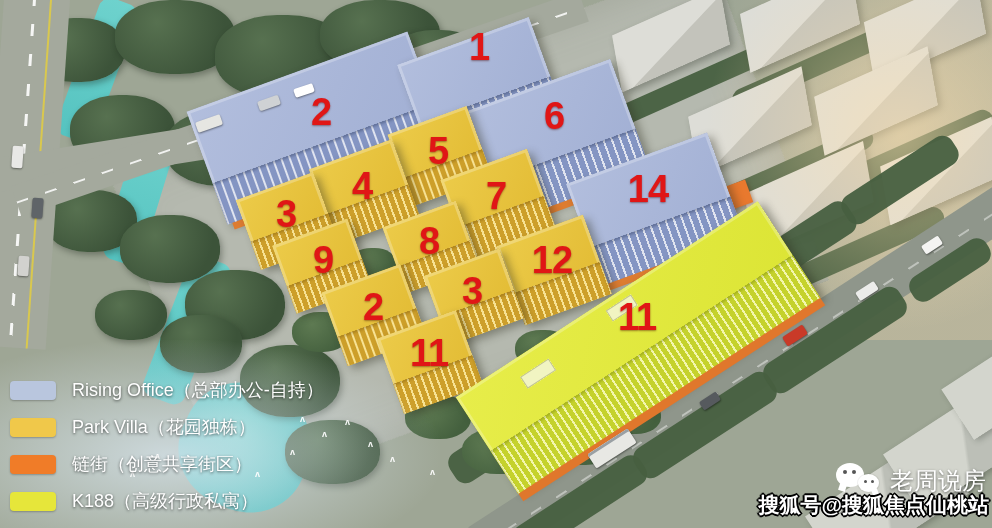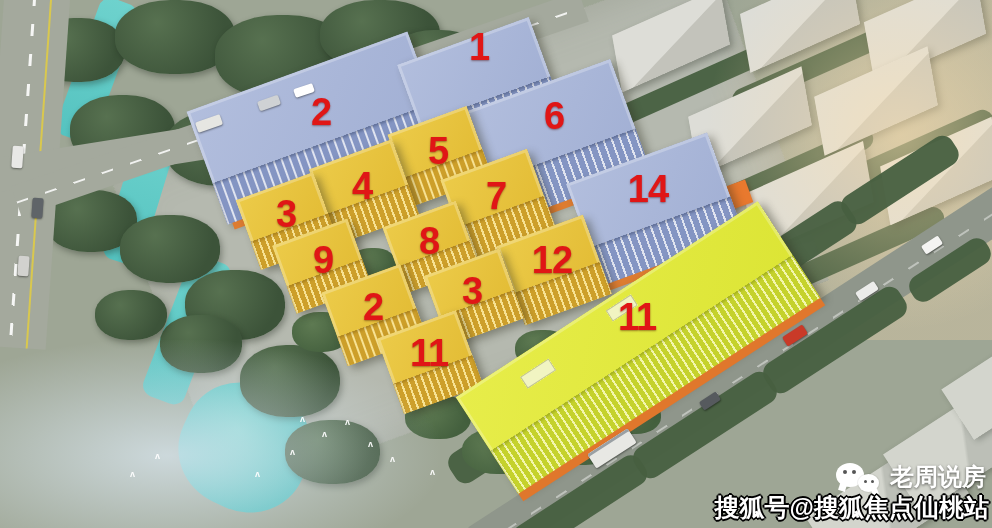--- a/index.html
+++ b/index.html
@@ -51,32 +51,32 @@
   
   .car{border-radius:2px;box-shadow:0 1px 2px rgba(0,0,0,.45);}
   .bus{border-radius:2px;box-shadow:inset 0 3px 0 #9aa0a4,0 1px 2px rgba(0,0,0,.45);}
   .bird{position:absolute;color:#fff;font-size:9px;font-weight:bold;transform:rotate(180deg);opacity:.95;}
   
   .legend{position:absolute;left:10px;top:380px;}
   .lrow{display:flex;align-items:center;gap:16px;margin-bottom:17px;height:20px;}
   .swatch{width:46px;height:19px;border-radius:4px;flex:0 0 auto;box-shadow:0 1px 2px rgba(0,0,0,.25);}
   .llabel{color:#fff;font-size:18px;white-space:nowrap;text-shadow:0 1px 3px rgba(0,0,0,.65);}
   
-  .wm-wc{position:absolute;right:6px;top:461px;display:flex;align-items:flex-start;gap:8px;font-weight:bold;}
+  .wm-wc{position:absolute;right:6px;top:461px;display:flex;align-items:flex-end;gap:8px;}
   .wc-name{color:#fff;font-size:24px;text-shadow:0 1px 3px rgba(0,0,0,.6);}
   .wc-icon{position:relative;width:46px;height:36px;flex:0 0 auto;}
   .wc-big{position:absolute;left:0;top:2px;width:28px;height:24px;background:#fff;border-radius:50%;}
   .wc-big::before,.wc-big::after{content:"";position:absolute;top:7px;width:4px;height:4px;border-radius:50%;background:#555;}
   .wc-big::before{left:7px;} .wc-big::after{left:16px;}
   .wc-tail1{position:absolute;left:3px;top:23px;width:7px;height:7px;background:#fff;transform:rotate(18deg);}
   .wc-small{position:absolute;left:22px;top:13px;width:21px;height:18px;background:#fff;border-radius:50%;box-shadow:0 0 0 1px rgba(0,0,0,.06);}
   .wc-small::before,.wc-small::after{content:"";position:absolute;top:6px;width:3px;height:3px;border-radius:50%;background:#555;}
   .wc-small::before{left:6px;} .wc-small::after{left:13px;}
   .wc-tail2{position:absolute;left:36px;top:28px;width:6px;height:6px;background:#fff;transform:rotate(-20deg);}
-  .wm-sohu{position:absolute;right:3px;top:491px;color:#fff;font-size:25px;font-weight:bold;white-space:nowrap;
+  .wm-sohu{position:absolute;right:3px;top:491px;color:#fff;font-size:21px;font-weight:bold;white-space:nowrap;
     text-shadow:-2px 0 0 #000,2px 0 0 #000,0 -2px 0 #000,0 2px 0 #000,-1px -1px 0 #000,1px 1px 0 #000,-1px 1px 0 #000,1px -1px 0 #000;text-align:center;}
 </style>
 </head>
 <body>
 
 <div class="stage">
 
   <div class="abs warm" style="left:580px;top:0;width:412px;height:340px;"></div>
 
   <div class="abs plaza" style="left:150px;top:60px;width:640px;height:340px;transform:rotate(-20deg);"></div>
@@ -209,20 +209,38 @@
   <span class="num" style="left:496px;top:196px;">7</span>
   <span class="num" style="left:429px;top:241px;">8</span>
   <span class="num" style="left:323px;top:260px;">9</span>
   <span class="num" style="left:373px;top:307px;">2</span>
   <span class="num" style="left:429px;top:353px;">11</span>
   <span class="num" style="left:472px;top:291px;">3</span>
   <span class="num" style="left:552px;top:260px;">12</span>
   <span class="num" style="left:648px;top:189px;">14</span>
   <span class="num" style="left:637px;top:317px;">11</span>
 
+  <div class="legend">
+    <div class="lrow">
+      <span class="swatch" style="background-color: rgb(185, 198, 222);"></span>
+      <span class="llabel">Rising Office（总部办公-自持）</span>
+    </div>
+    <div class="lrow">
+      <span class="swatch" style="background-color: rgb(240, 200, 74);"></span>
+      <span class="llabel">Park Villa（花园独栋）</span>
+    </div>
+    <div class="lrow">
+      <span class="swatch" style="background-color: rgb(240, 124, 40);"></span>
+      <span class="llabel">链街（创意共享街区）</span>
+    </div>
+    <div class="lrow">
+      <span class="swatch" style="background-color: rgb(230, 230, 58);"></span>
+      <span class="llabel">K188（高级行政私寓）</span>
+    </div>
+  </div>
 
   <div class="wm-wc">
     <span class="wc-icon">
       <span class="wc-big"></span>
       <span class="wc-tail1"></span>
       <span class="wc-small"></span>
       <span class="wc-tail2"></span>
     </span>
     <span class="wc-name">老周说房</span>
   </div>

